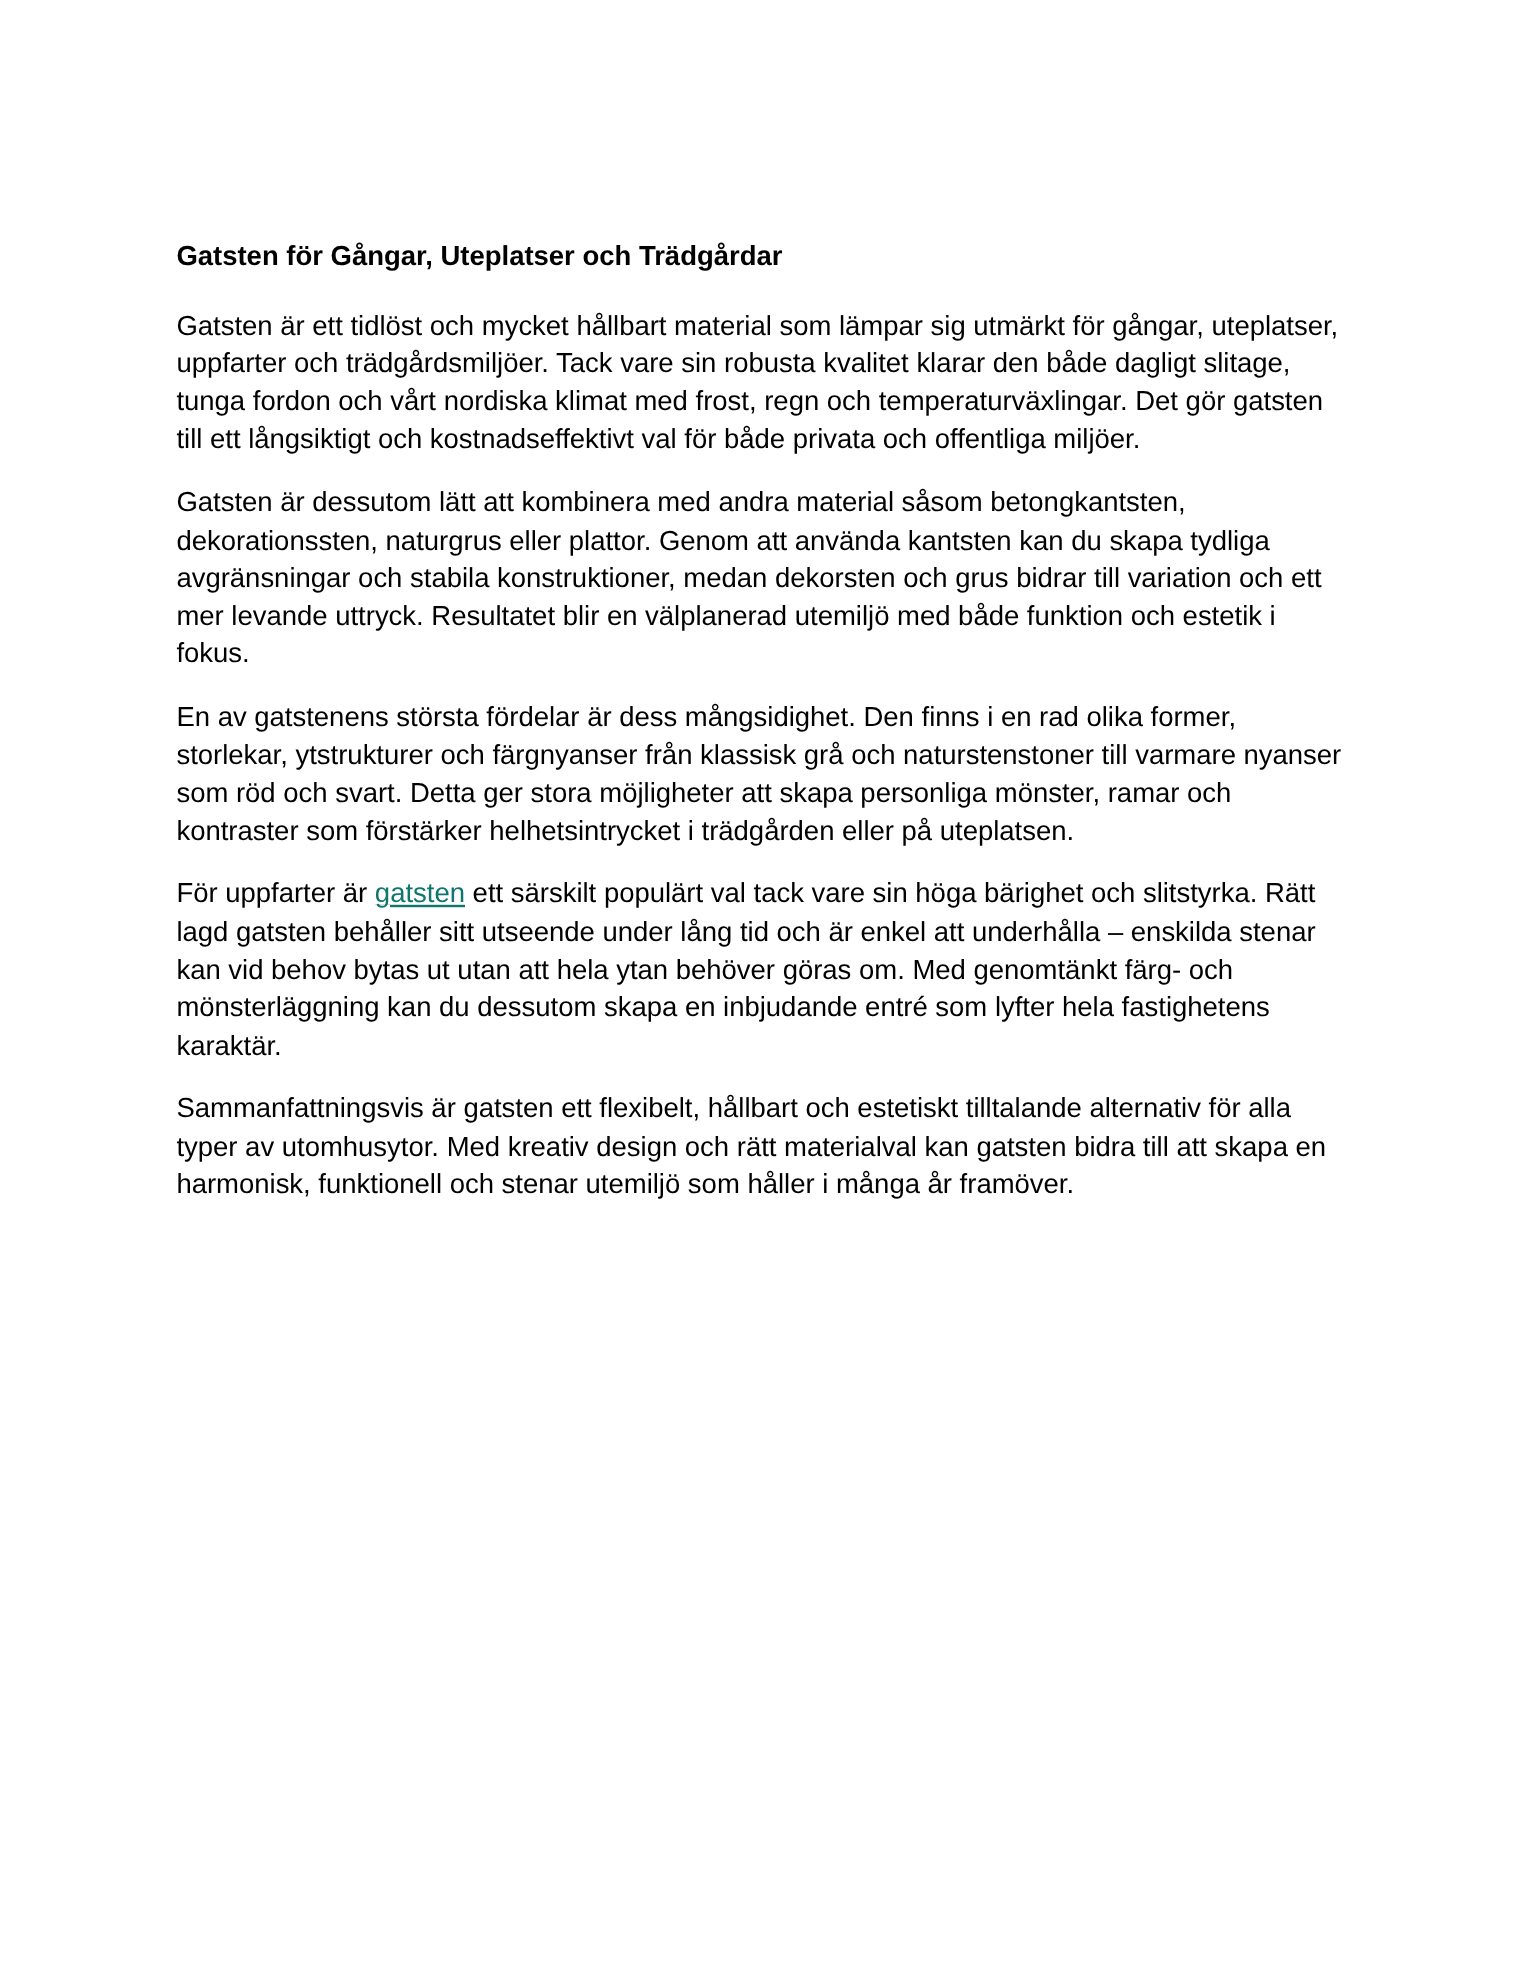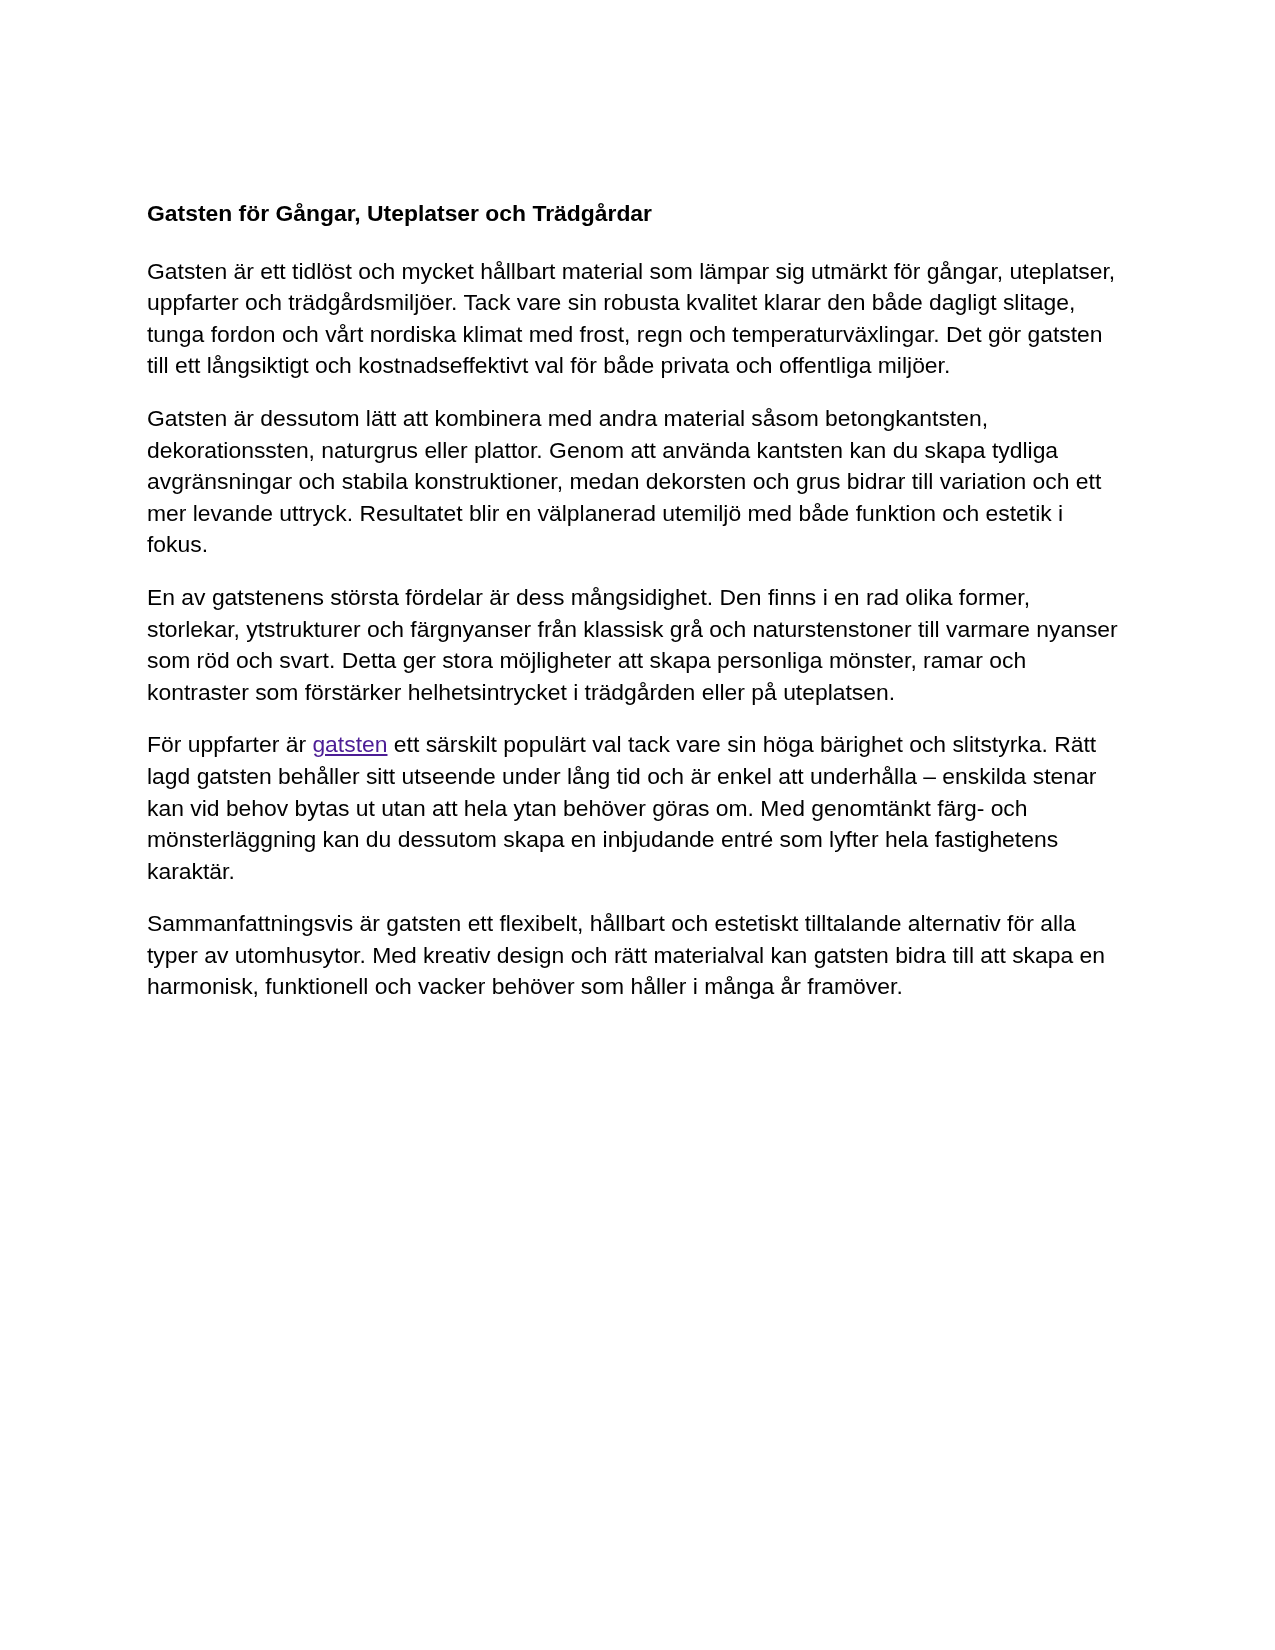--- a/index.html
+++ b/index.html
@@ -30,35 +30,35 @@
     line-height: 31.6px;
     font-weight: bold;
     margin: 0 0 26px 0;
     padding: 0;
   }
   .doc-paragraph {
     margin: 14px 0 21px 0;
     padding: 0;
   }
   .doc-link {
-    color: #4c1d95;
+    color: #0f766e;
     text-decoration: underline;
     cursor: pointer;
   }
 </style>
 </head>
 <body>
 
 <div class="doc-page">
   <div class="doc-content">
     <h1 class="doc-title">Gatsten för Gångar, Uteplatser och Trädgårdar</h1>
 
     <p class="doc-paragraph">Gatsten är ett tidlöst och mycket hållbart material som lämpar sig utmärkt för gångar, uteplatser, uppfarter och trädgårdsmiljöer. Tack vare sin robusta kvalitet klarar den både dagligt slitage, tunga fordon och vårt nordiska klimat med frost, regn och temperaturväxlingar. Det gör gatsten till ett långsiktigt och kostnadseffektivt val för både privata och offentliga miljöer.</p>
 
     <p class="doc-paragraph">Gatsten är dessutom lätt att kombinera med andra material såsom betongkantsten, dekorationssten, naturgrus eller plattor. Genom att använda kantsten kan du skapa tydliga avgränsningar och stabila konstruktioner, medan dekorsten och grus bidrar till variation och ett mer levande uttryck. Resultatet blir en välplanerad utemiljö med både funktion och estetik i fokus.</p>
 
     <p class="doc-paragraph">En av gatstenens största fördelar är dess mångsidighet. Den finns i en rad olika former, storlekar, ytstrukturer och färgnyanser från klassisk grå och naturstenstoner till varmare nyanser som röd och svart. Detta ger stora möjligheter att skapa personliga mönster, ramar och kontraster som förstärker helhetsintrycket i trädgården eller på uteplatsen.</p>
 
     <p class="doc-paragraph"><span>För uppfarter är </span><a class="doc-link" href="#">gatsten</a><span> ett särskilt populärt val tack vare sin höga bärighet och slitstyrka. Rätt lagd gatsten behåller sitt utseende under lång tid och är enkel att underhålla – enskilda stenar kan vid behov bytas ut utan att hela ytan behöver göras om. Med genomtänkt färg- och mönsterläggning kan du dessutom skapa en inbjudande entré som lyfter hela fastighetens karaktär.</span></p>
 
-    <p class="doc-paragraph">Sammanfattningsvis är gatsten ett flexibelt, hållbart och estetiskt tilltalande alternativ för alla typer av utomhusytor. Med kreativ design och rätt materialval kan gatsten bidra till att skapa en harmonisk, funktionell och vacker behöver som håller i många år framöver.</p>
+    <p class="doc-paragraph">Sammanfattningsvis är gatsten ett flexibelt, hållbart och estetiskt tilltalande alternativ för alla typer av utomhusytor. Med kreativ design och rätt materialval kan gatsten bidra till att skapa en harmonisk, funktionell och stenar utemiljö som håller i många år framöver.</p>
   </div>
 </div>
 
 </body></html>

